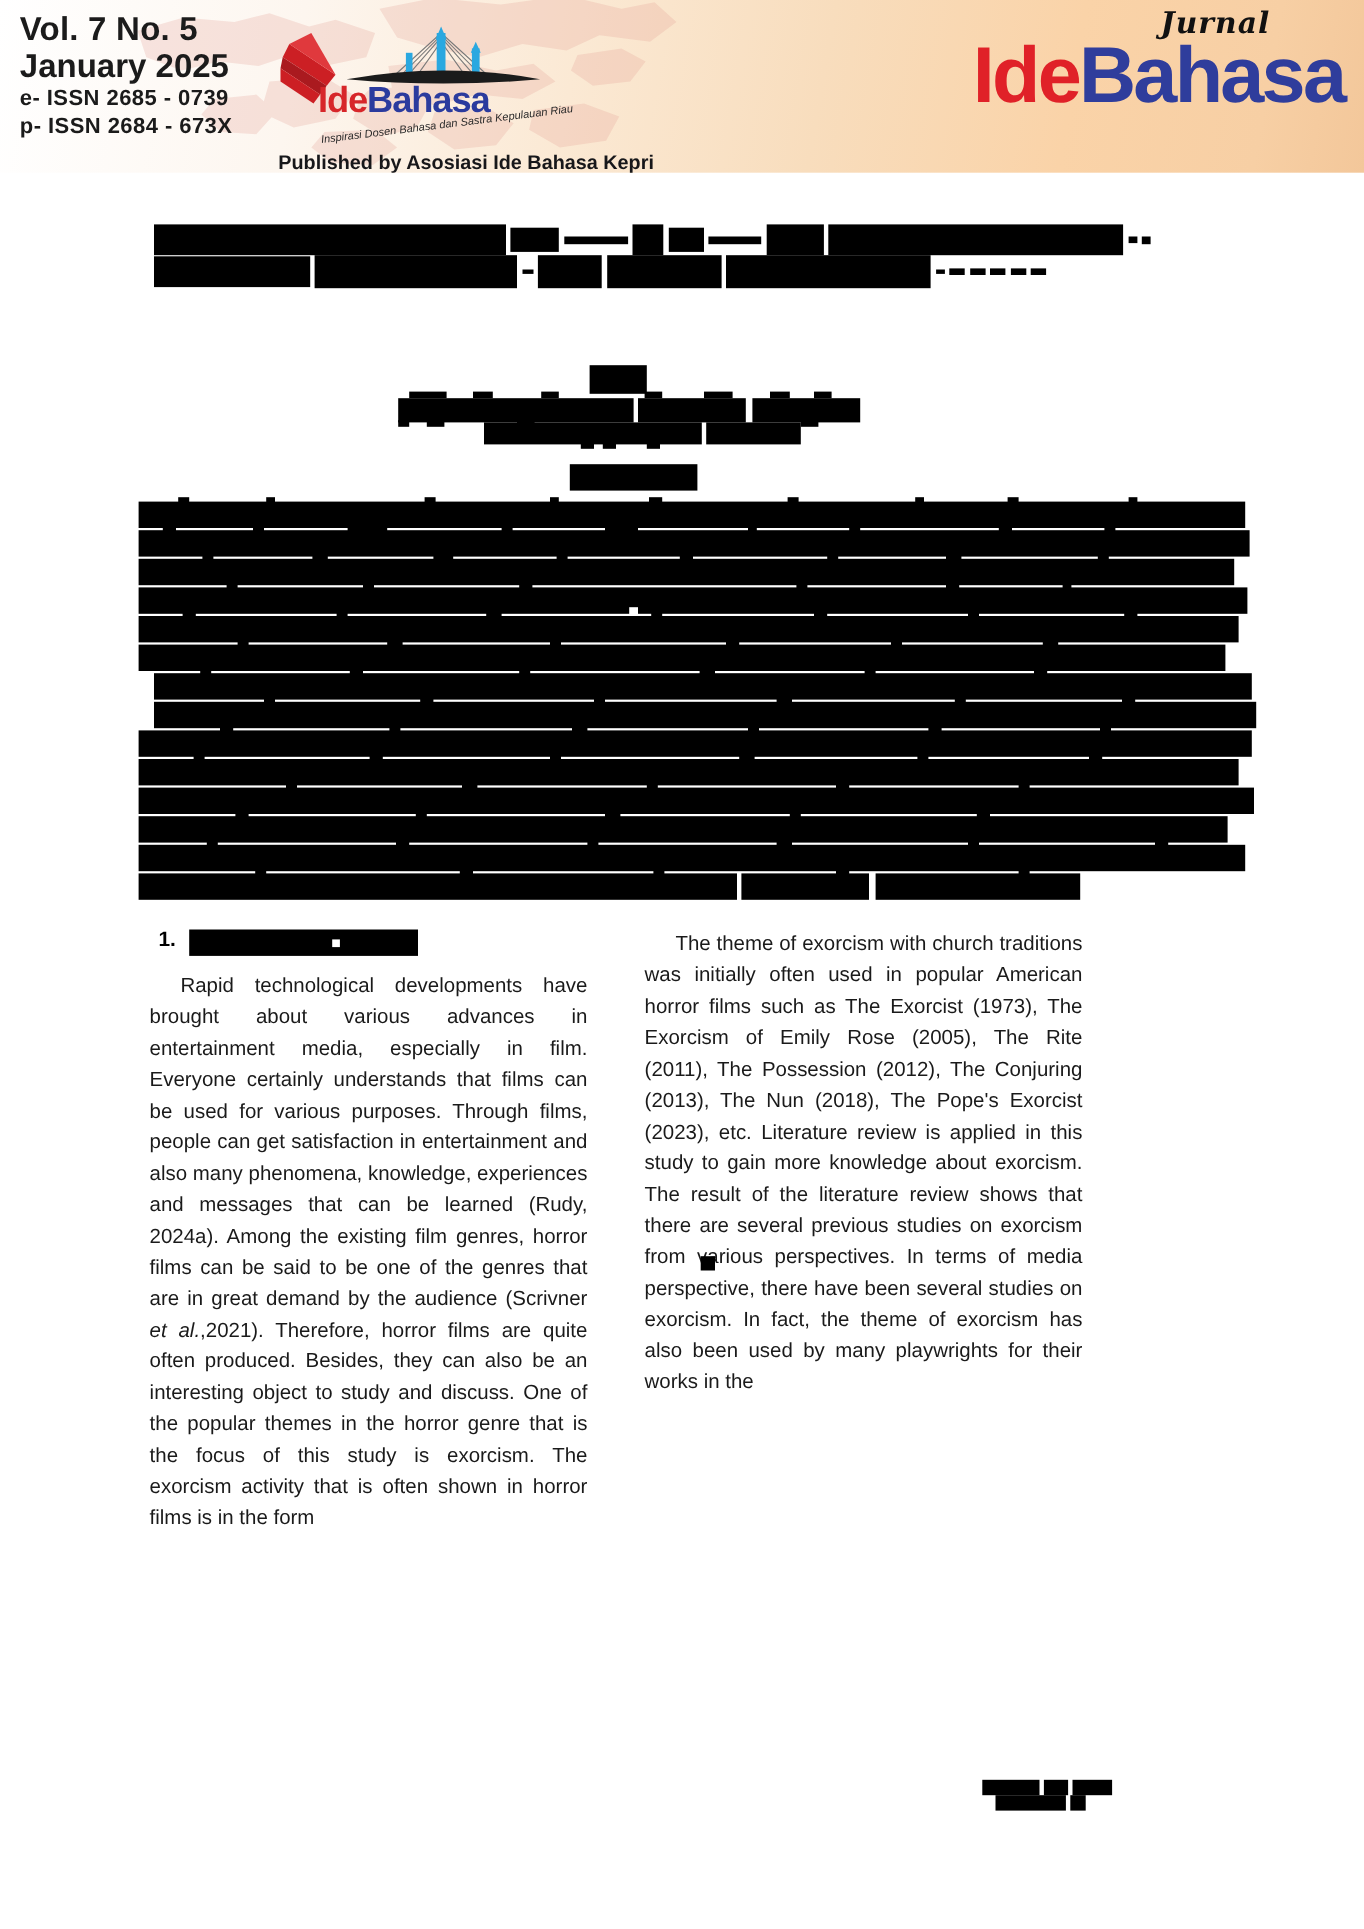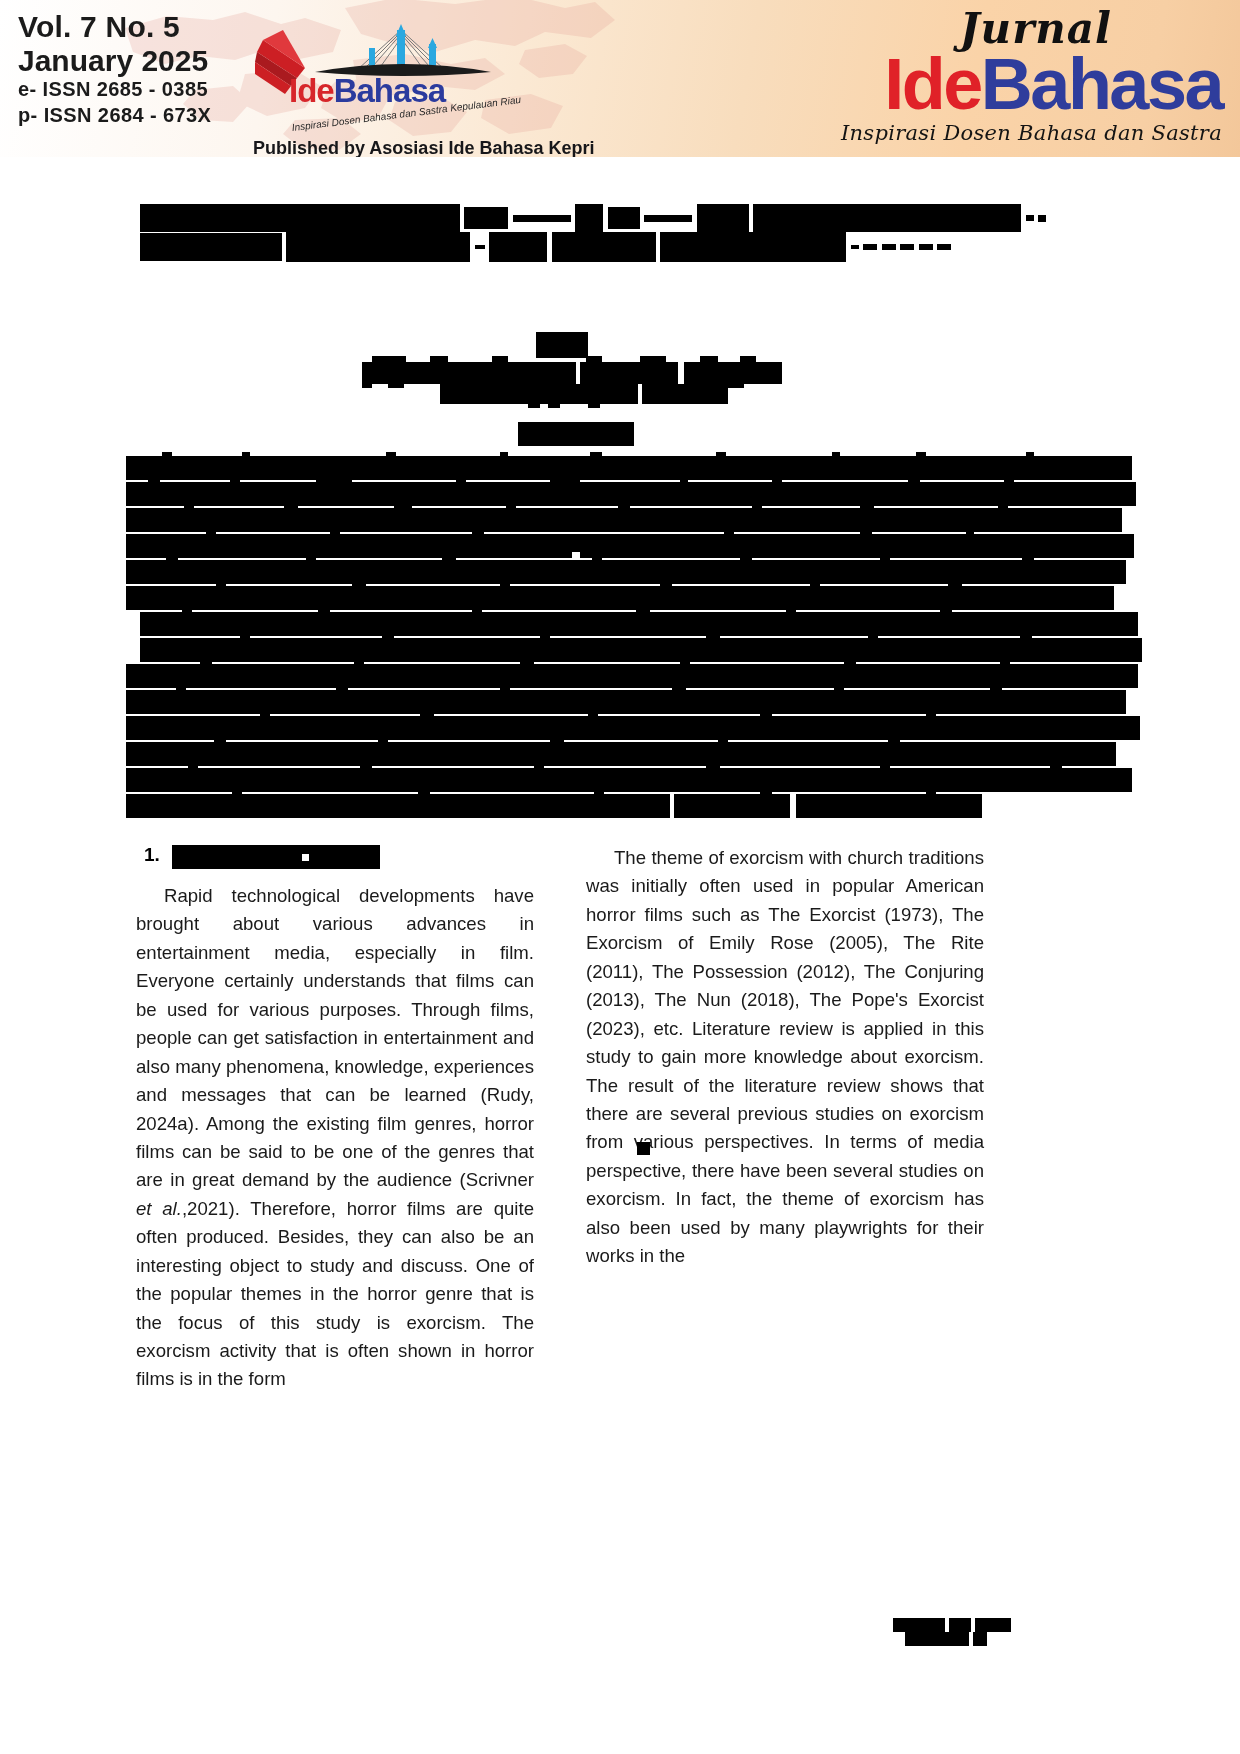--- a/index.html
+++ b/index.html
@@ -99,24 +99,24 @@
   .right-logo {
     position: absolute;
     right: 18px; top: 8px;
     width: 420px; height: 146px;
     text-align: right;
   }
   .rl-jurnal {
     font-family: "DejaVu Serif", serif;
     font-style: italic;
     font-weight: bold;
-    font-size: 42px;
+    font-size: 27px;
     color: #111;
     line-height: 1;
-    margin-right: 110px;
+    margin-right: 67px;
     letter-spacing: 1px;
   }
   .rl-main {
     font-size: 72px;
     font-weight: bold;
     letter-spacing: -2.5px;
     line-height: .94;
     margin-top: 1px;
     white-space: nowrap;
   }
@@ -198,21 +198,21 @@
       <path d="M390,110 L436,104 L468,116 L456,138 L414,144 L386,128 Z"></path>
       <path d="M200,130 L246,128 L266,144 L244,160 L206,158 L188,144 Z"></path>
       <path d="M100,100 L138,96 L156,112 L138,132 L106,130 L88,114 Z"></path>
       <path d="M430,60 L470,54 L492,66 L478,84 L444,88 L424,74 Z"></path>
     </g>
   </svg>
 
   <div class="hdr-left">
     <div class="hdr-vol">Vol. 7 No. 5</div>
     <div class="hdr-date">January 2025</div>
-    <div class="hdr-issn">e- ISSN 2685 - 0385</div>
+    <div class="hdr-issn">e- ISSN 2685 - 0739</div>
     <div class="hdr-issn">p- ISSN 2684 - 673X</div>
   </div>
 
   <div class="center-logo">
     <svg width="290" height="105" viewBox="0 0 290 105" xmlns="http://www.w3.org/2000/svg">
 
       <g stroke="#7a7a7a" stroke-width="1" fill="none">
         <path d="M120,44 L148,12 L176,44"></path>
         <path d="M128,44 L148,16 L168,44"></path>
         <path d="M112,46 L148,10 L184,46"></path>
@@ -233,21 +233,20 @@
       <path d="M10,18 L30,8 L52,46 Z" fill="#e0393d"></path>
     </svg>
     <div class="cl-text"><span class="cl-ide">Ide</span><span class="cl-bahasa">Bahasa</span></div>
     <div class="cl-arc">Inspirasi Dosen Bahasa dan Sastra Kepulauan Riau</div>
     <div class="cl-pub">Published by Asosiasi Ide Bahasa Kepri</div>
   </div>
 
   <div class="right-logo">
     <div class="rl-jurnal">Jurnal</div>
     <div class="rl-main"><span class="rl-ide">Ide</span><span class="rl-bahasa">Bahasa</span></div>
-    <div class="rl-tag">Inspirasi Dosen Bahasa dan Sastra</div>
   </div>
 </div>
 
 <div class="page">
 
   <div class="title-block">
     <span class="rb" style="left:20px;  top:0px;  width:320px; height:28px;"></span>
     <span class="rb" style="left:344px; top:0px;  width:44px;  height:22px;"></span>
     <span class="rb" style="left:344px; top:21px; width:58px;  height:7px;"></span>
     <span class="rb" style="left:406px; top:0px;  width:28px;  height:28px;"></span>

